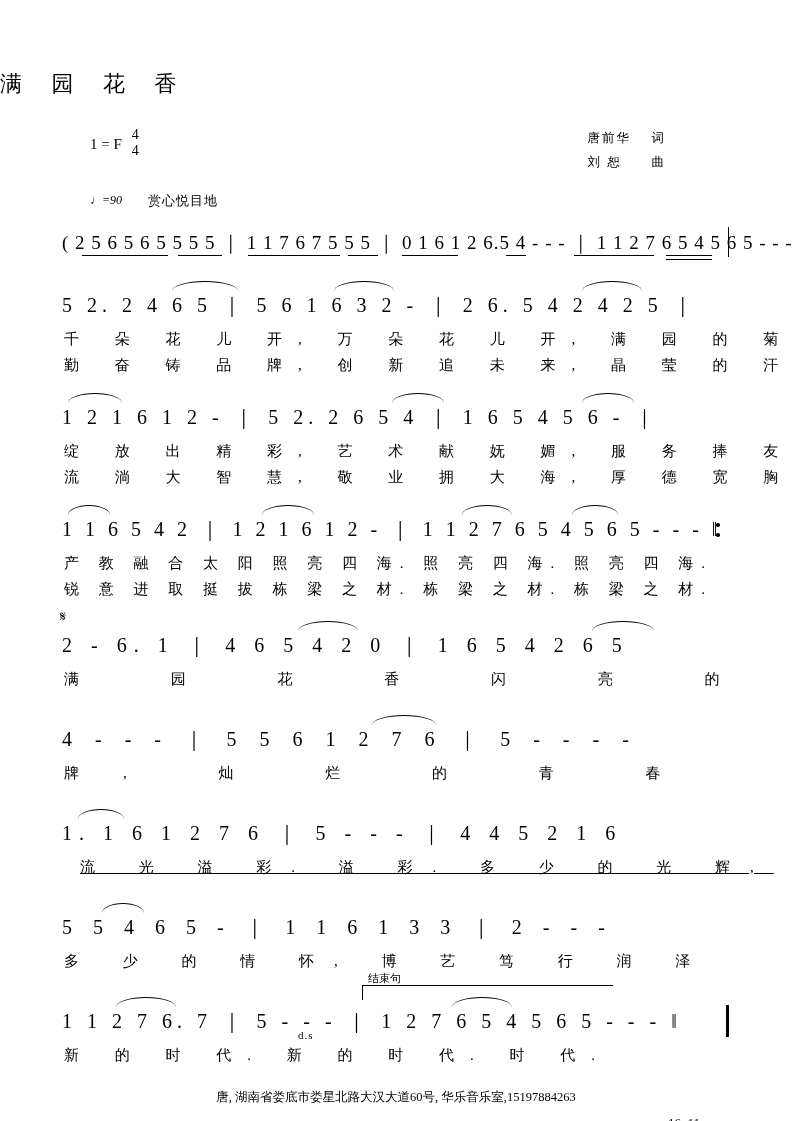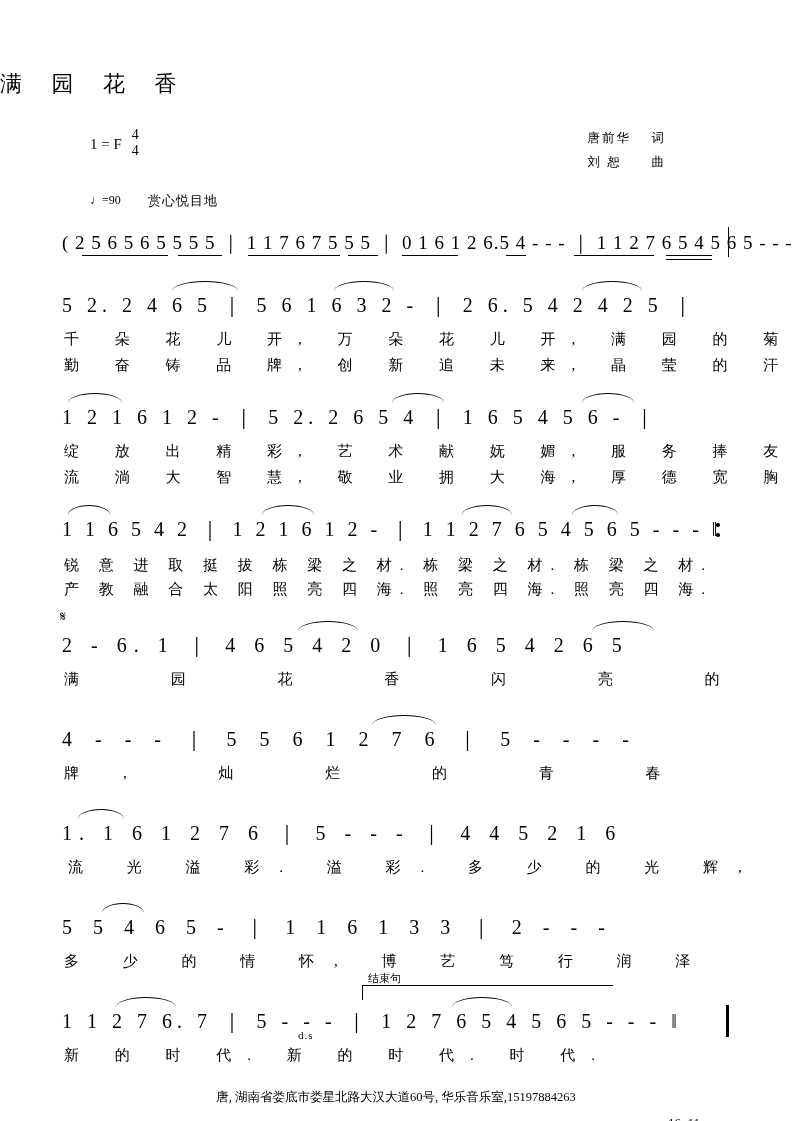--- a/index.html
+++ b/index.html
@@ -73,21 +73,21 @@
   .credits .role { margin-left: 6px; }
 
   
   .tempo-row {
     position: relative;
     height: 20px;
     margin-top: 2px;
     margin-left: 90px;
     font-size: 12px;
   }
-  .tempo-row .tempo { position: absolute; left: 0; top: 0; }
+  .tempo-row .tempo { position: absolute; left: 0; top: 0; font-style: italic; }
   .tempo-row .expr { position: absolute; left: 58px; top: -1px; font-size: 13px; letter-spacing: 1px;}
 
   
   .score {
     margin: 8px 62px 0 62px;
     position: relative;
   }
   .system {
     position: relative;
     margin-bottom: 6px;
@@ -238,42 +238,42 @@
     </div>
 
     <div class="system" style="margin-top:18px;">
       <div class="notes" style="letter-spacing:4px;">1 1 6 5 4 2  ｜ 1 2 1 6 1 2  -  ｜ 1 1 2 7 6 5  4 5 6  5 - - -  ‖</div>
       <div class="slur" style="left:6px; top:-2px; width:42px;"></div>
       <div class="slur" style="left:200px; top:-2px; width:52px;"></div>
       <div class="slur" style="left:400px; top:-2px; width:50px;"></div>
       <div class="slur" style="left:510px; top:-2px; width:46px;"></div>
       <div class="rdot" style="left:654px; top:16px;"></div>
       <div class="rdot" style="left:654px; top:26px;"></div>
+      <div class="lyric" style="letter-spacing:8px; margin-left:2px;">产 教 融 合 太 阳 照 亮 四 海. 照 亮 四 海. 照 亮 四 海.</div>
       <div class="lyric second" style="letter-spacing:8px; margin-left:2px;">锐 意 进 取 挺 拔 栋 梁 之 材. 栋 梁 之 材. 栋 梁 之 材.</div>
-      <div class="lyric" style="letter-spacing:8px; margin-left:2px;">产 教 融 合 太 阳 照 亮 四 海. 照 亮 四 海. 照 亮 四 海.</div>
     </div>
 
     <div class="system" style="margin-top:22px;">
       <div class="segno" style="left:-2px; top:-14px;">𝄋</div>
       <div class="notes" style="letter-spacing:7px;">2  -  6.  1  ｜ 4 6 5 4  2  0  ｜ 1 6  5 4 2 6 5</div>
       <div class="slur" style="left:236px; top:-2px; width:60px;"></div>
       <div class="slur" style="left:530px; top:-2px; width:62px;"></div>
       <div class="lyric" style="letter-spacing:44px; margin-left:2px;">满 园 花 香 闪 亮 的 品</div>
     </div>
 
     <div class="system" style="margin-top:26px;">
       <div class="notes" style="letter-spacing:9px;">4  - - -  ｜ 5 5  6  1 2 7 6  ｜ 5 - - - -</div>
       <div class="slur" style="left:310px; top:-2px; width:64px;"></div>
       <div class="lyric" style="letter-spacing:44px; margin-left:2px;">牌, 灿 烂 的 青 春</div>
     </div>
 
     <div class="system" style="margin-top:26px;">
       <div class="notes" style="letter-spacing:7px;">1. 1 6 1  2  7 6  ｜ 5 - - -  ｜ 4 4  5 2 1 6</div>
       <div class="slur" style="left:16px; top:-2px; width:46px;"></div>
-      <div class="lyric" style="letter-spacing:20px; margin-left:6px;">流 光 溢 彩. 溢 彩. 多 少 的 光 辉,</div>
+      <div class="lyric" style="letter-spacing:20px; margin-left:18px;text-decoration:underline;">流 光 溢 彩. 溢 彩. 多 少 的 光 辉,</div>
     </div>
 
     <div class="system" style="margin-top:26px;">
       <div class="notes" style="letter-spacing:8px;">5 5  4 6  5  -  ｜ 1 1 6 1 3  3  ｜ 2 - - -</div>
       <div class="slur" style="left:40px; top:-2px; width:42px;"></div>
       <div class="lyric" style="letter-spacing:20px; margin-left:2px;">多 少 的 情 怀, 博 艺 笃 行 润 泽</div>
     </div>
 
     <div class="system" style="margin-top:26px;">
       <div class="ending-line" style="left:300px; top:-14px; width:250px;"></div>

